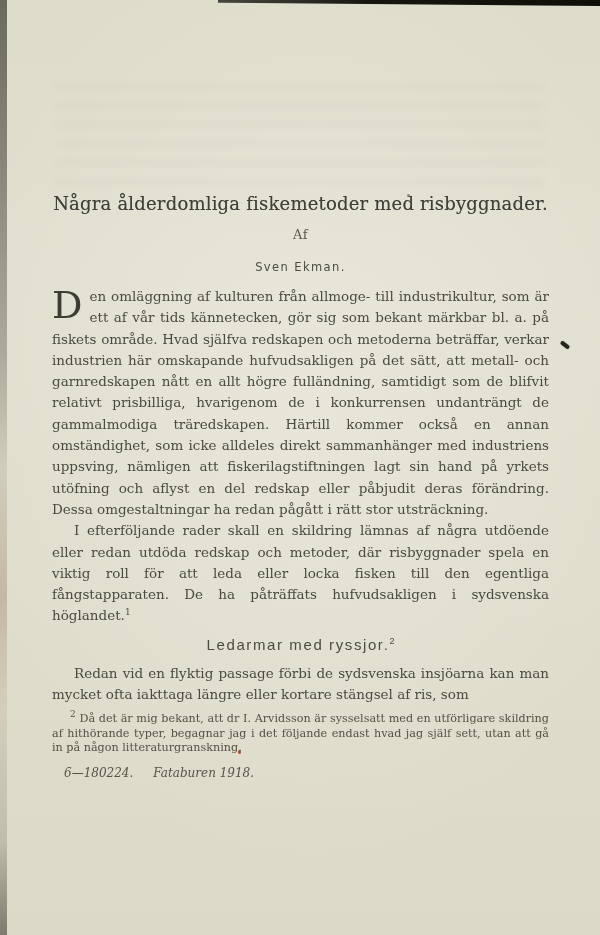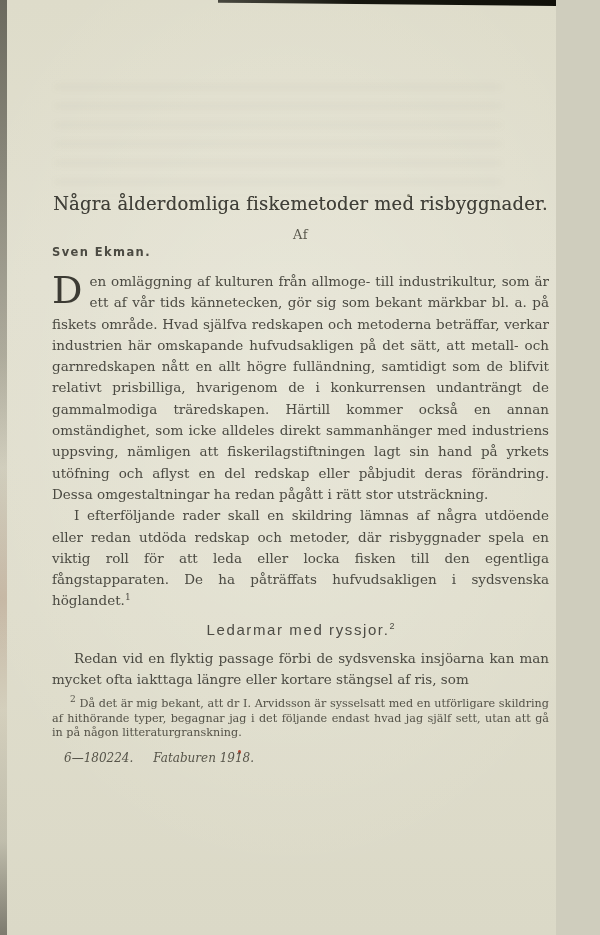--- a/index.html
+++ b/index.html
@@ -2,21 +2,21 @@
 <html lang="sv"><head>
 <meta charset="utf-8">
 <style>
   html,body{margin:0;padding:0;}
   body{
     width:600px;height:935px;overflow:hidden;
     background:#cfcdbd;
     font-family:"DejaVu Serif",serif;
   }
   .scan{
-    position:relative;width:556px;height:935px;overflow:hidden;
+    position:relative;width:600px;height:935px;overflow:hidden;
     background:
       radial-gradient(ellipse 520px 700px at 52% 42%, rgba(255,255,248,0.25) 0%, rgba(255,255,248,0) 70%),
       linear-gradient(180deg,#dedcca 0%, #e1dfcf 30%, #dfddcc 65%, #dbd9c7 100%);
   }
   
   .paper-texture{
     position:absolute;left:55px;right:55px;top:85px;height:115px;
     background:repeating-linear-gradient(180deg, rgba(110,108,92,0.05) 0 4px, rgba(110,108,92,0) 4px 19px);
     filter:blur(3px);
     pointer-events:none;
@@ -59,23 +59,23 @@
     font-size:18px;font-weight:normal;line-height:22px;
     text-align:center;white-space:nowrap;letter-spacing:0.2px;
     color:#403f38;
     text-shadow:0 0 0.4px rgba(64,63,56,0.5);
   }
   .byline{
     margin-top:14px;text-align:center;
     font-size:13px;color:#5a584d;letter-spacing:0.5px;line-height:11px;
   }
   .author{
-    margin-top:5px;text-align:left;
+    margin-top:20px;text-align:center;
     font-family:"DejaVu Sans",sans-serif;
-    font-size:11.5px;font-weight:bold;letter-spacing:1.4px;
+    font-size:11.5px;font-weight:normal;letter-spacing:1.4px;
     color:#4c4b43;line-height:14px;
   }
   .text-block{
     margin-top:12px;
     font-size:13.5px;line-height:21.3px;
     text-align:justify;text-justify:inter-word;
     color:#4b4a42;
   }
   .text-block p{margin:0;}
   .dropcap{

